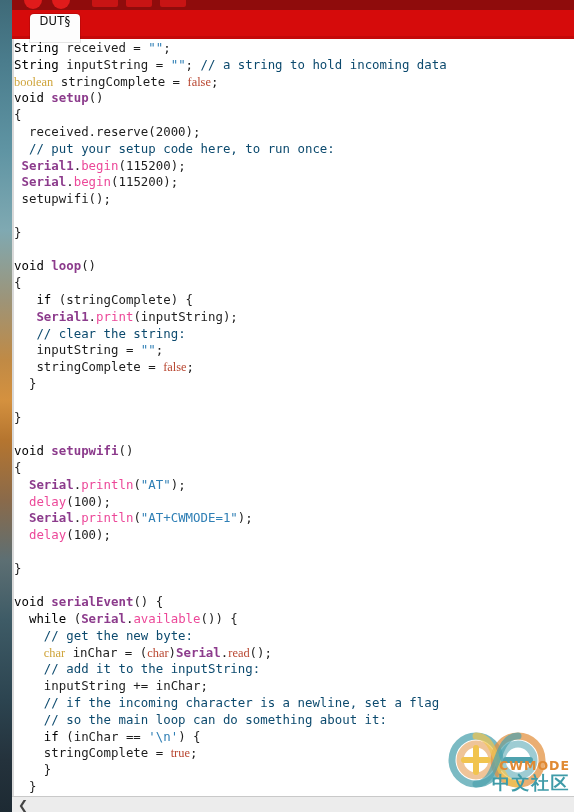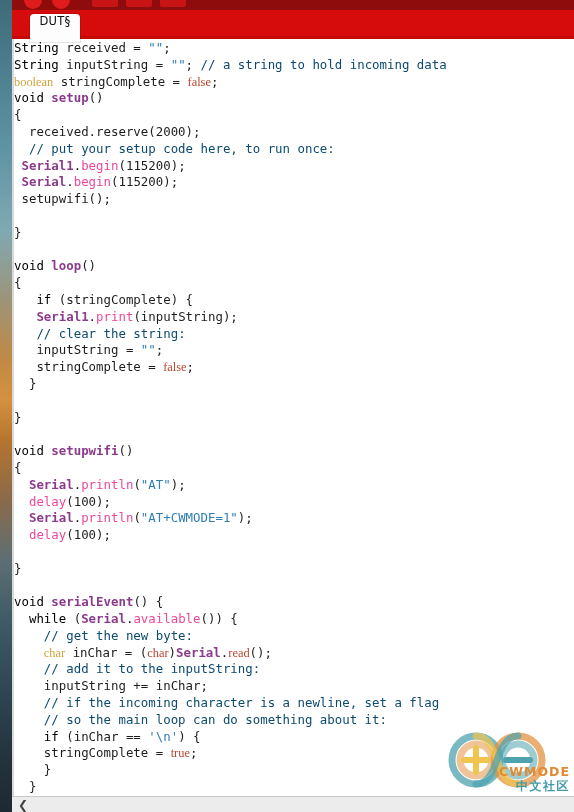--- a/index.html
+++ b/index.html
@@ -88,21 +88,21 @@
   
   #watermark{
     position:absolute;right:4px;bottom:16px;width:130px;height:70px;
     opacity:.92;z-index:4;pointer-events:none;
   }
   #wm-text{
     position:absolute;right:4px;bottom:20px;text-align:right;
     font-family:"DejaVu Sans",sans-serif;line-height:1;z-index:5;
   }
   #wm-en{font-size:12.5px;font-weight:bold;color:#e08a33;letter-spacing:1px;display:block;}
-  #wm-cn{font-size:12px;font-weight:bold;color:#3f9ba8;letter-spacing:1.5px;display:block;margin-top:2px;}
+  #wm-cn{font-size:18px;font-weight:bold;color:#3f9ba8;letter-spacing:1.5px;display:block;margin-top:2px;}
   
   #status-bar{
     position:absolute;left:0;top:796px;width:562px;height:16px;
     background:#ececec;border-top:1px solid #c9c9c9;
     display:flex;align-items:center;
   }
   #status-chevron{
     margin-left:6px;font-family:"DejaVu Sans",sans-serif;
     font-size:12px;color:#444;line-height:1;
   }

